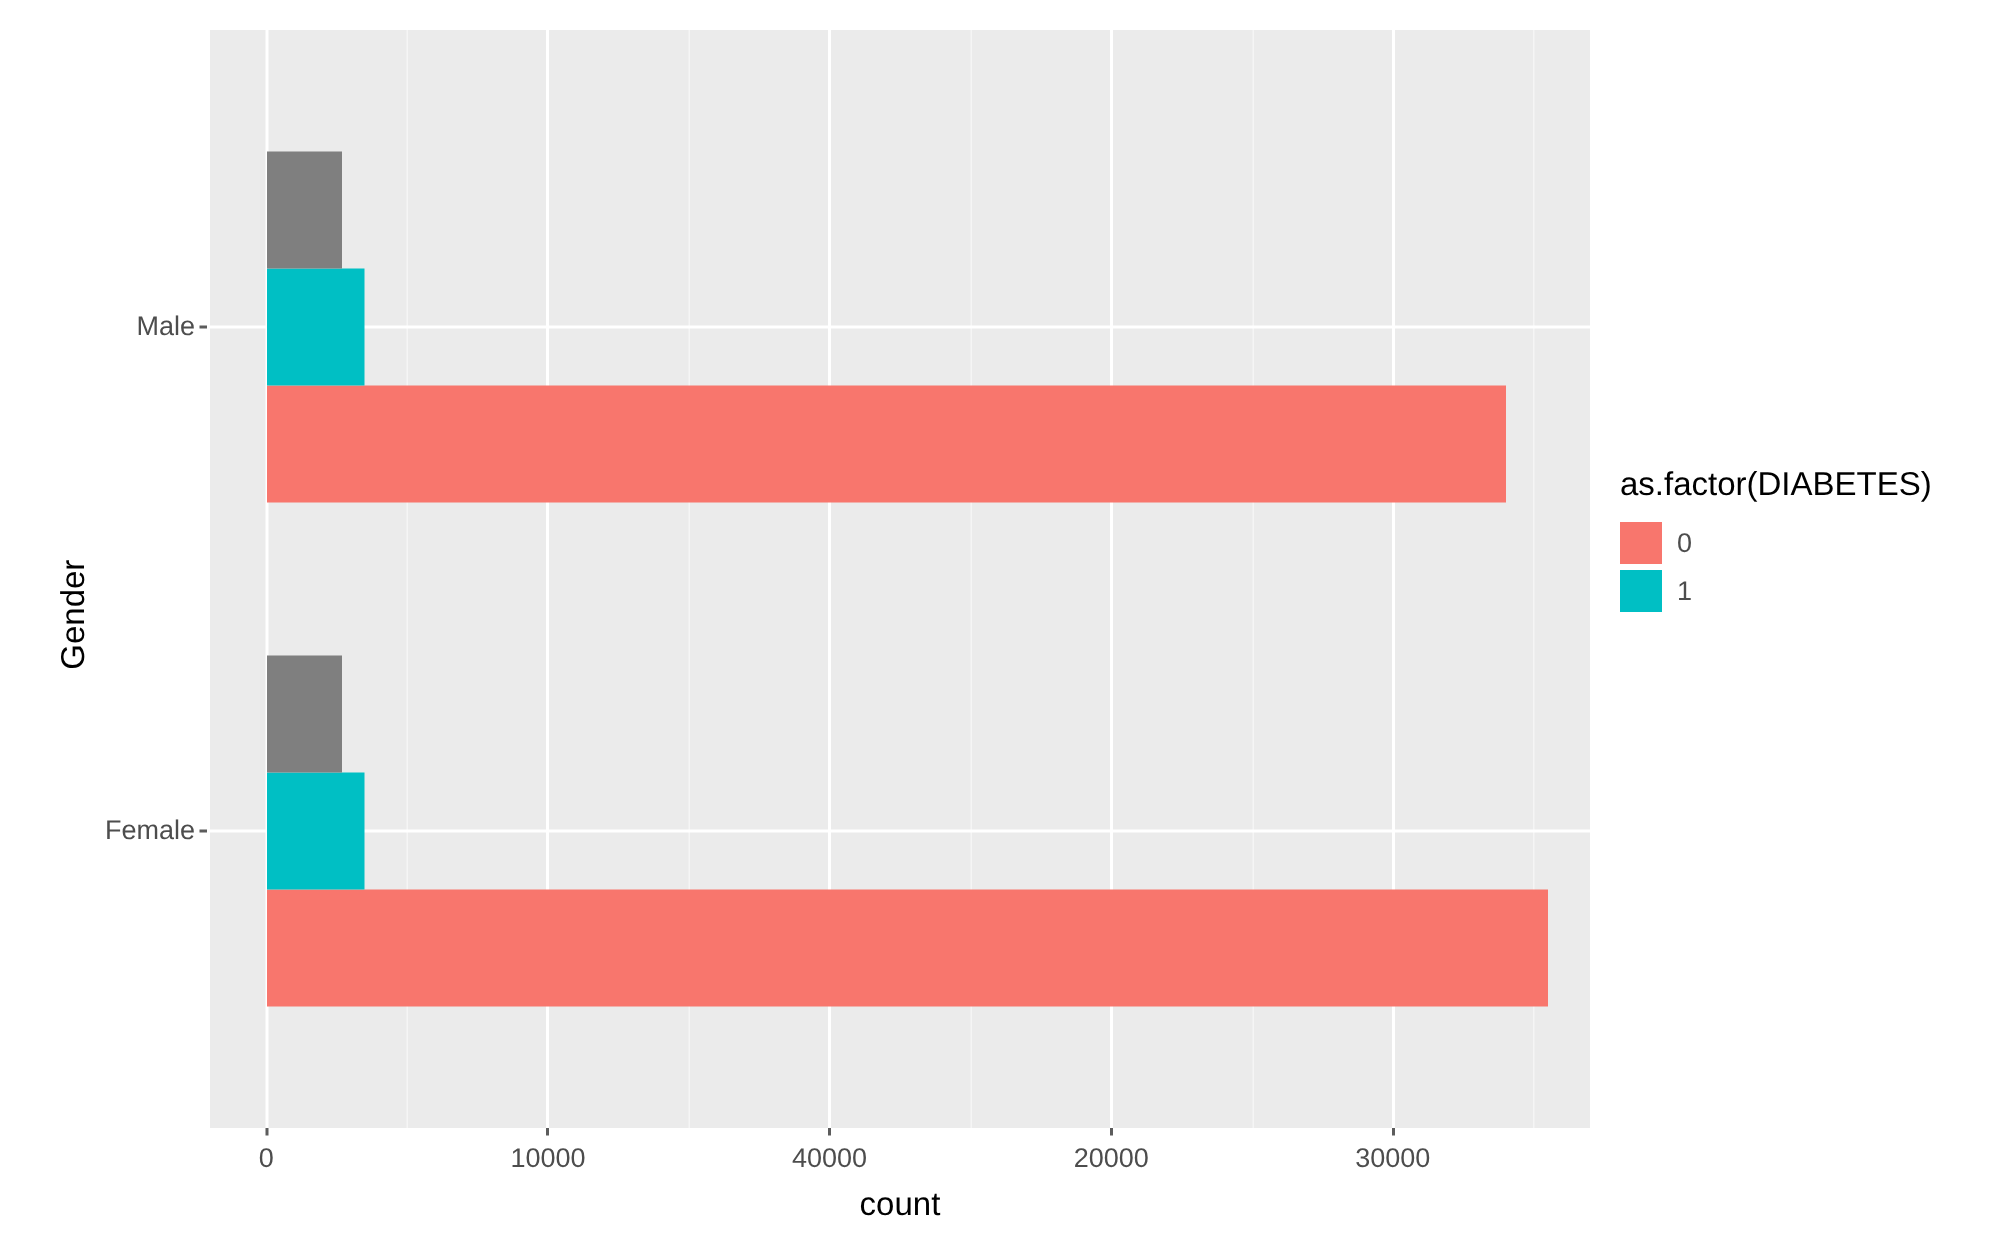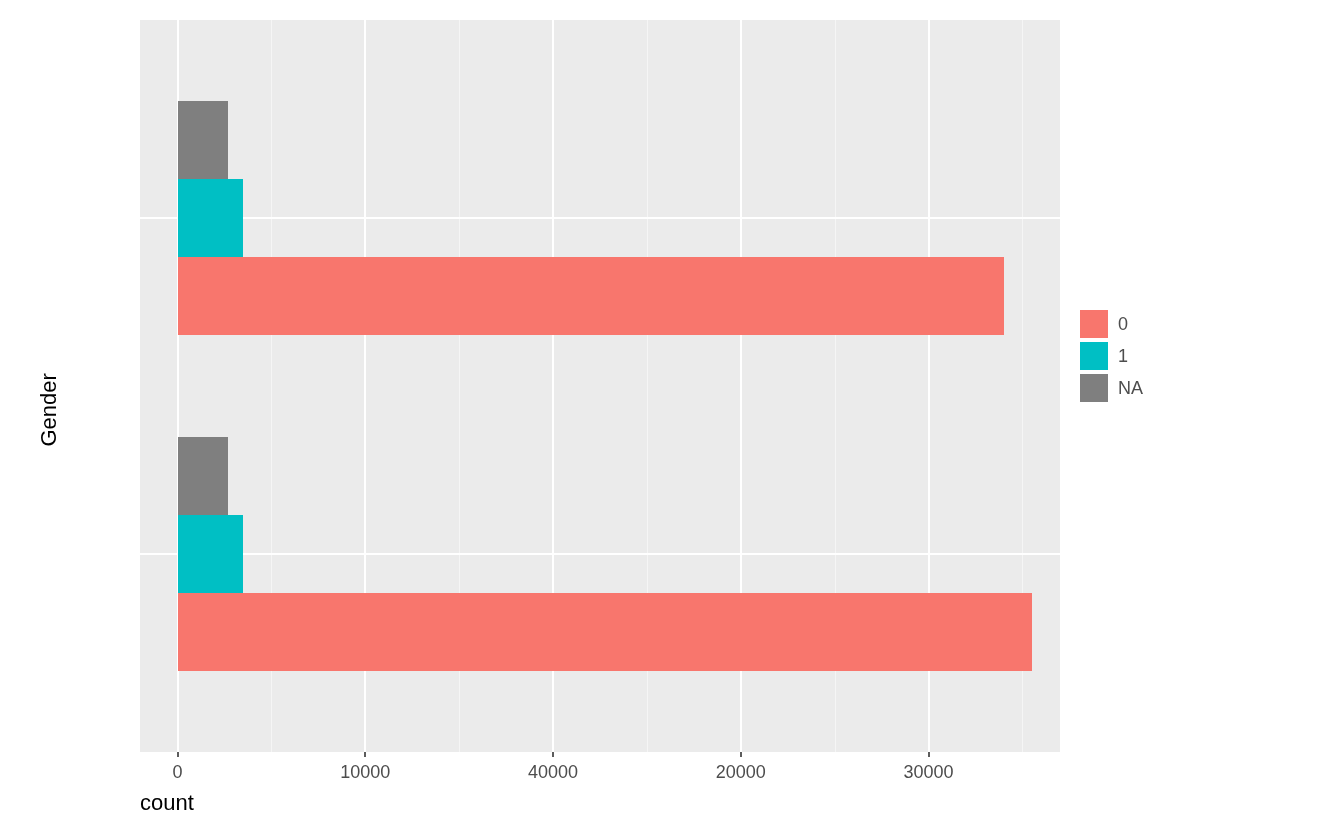--- a/index.html
+++ b/index.html
@@ -99,20 +99,21 @@
     width: 2px;
     height: 5px;
     background: #5c5c5c;
     transform: translateX(-50%);
   }
   .x-axis-title {
     position: absolute;
     left: 140px;
     top: 790px;
     width: 920px;
+    text-align: center;
     font-size: 22px;
     color: #000;
   }
   .legend {
     position: absolute;
     left: 1080px;
     top: 310px;
     width: 250px;
   }
   .legend-title {
@@ -141,20 +142,26 @@
     color: #4d4d4d;
   }
 </style>
 </head>
 <body>
 
 <div class="chart-wrap">
 
   <div class="y-axis-title">Gender</div>
 
+  <div class="y-tick-labels" id="y-ticks">
+      <div class="y-tick-label" style="top: 197.64px;">Male</div>
+      <div class="y-tick-mark" style="top: 196.64px;"></div>
+      <div class="y-tick-label" style="top: 534.36px;">Female</div>
+      <div class="y-tick-mark" style="top: 533.36px;"></div>
+    </div>
 
   <div class="plot-panel" id="panel">
       <div class="grid-v-major" style="left: 36.551px;"></div>
       <div class="grid-v-minor" style="left: 131.429px;"></div>
       <div class="grid-v-major" style="left: 224.306px;"></div>
       <div class="grid-v-minor" style="left: 319.184px;"></div>
       <div class="grid-v-major" style="left: 412.061px;"></div>
       <div class="grid-v-minor" style="left: 506.939px;"></div>
       <div class="grid-v-major" style="left: 599.816px;"></div>
       <div class="grid-v-minor" style="left: 694.694px;"></div>
@@ -179,35 +186,30 @@
       <div class="x-tick-label" style="left: 413.061px;">40000</div>
       <div class="x-tick-mark" style="left: 600.816px;"></div>
       <div class="x-tick-label" style="left: 600.816px;">20000</div>
       <div class="x-tick-mark" style="left: 788.571px;"></div>
       <div class="x-tick-label" style="left: 788.571px;">30000</div>
     </div>
 
   <div class="x-axis-title">count</div>
 
   <div class="legend">
+    <div class="legend-title">as.factor(DIABETES)</div>
     <div id="legend-items">
         <div class="legend-item">
           <div class="legend-key">
             <div class="legend-swatch" style="background: rgb(248, 118, 109);"></div>
           </div>
           <div class="legend-label">0</div>
         </div>
         <div class="legend-item">
           <div class="legend-key">
             <div class="legend-swatch" style="background: rgb(0, 191, 196);"></div>
           </div>
           <div class="legend-label">1</div>
         </div>
-        <div class="legend-item">
-          <div class="legend-key">
-            <div class="legend-swatch" style="background: rgb(127, 127, 127);"></div>
-          </div>
-          <div class="legend-label">NA</div>
-        </div>
       </div>
   </div>
 
 </div>
 
 </body></html>

